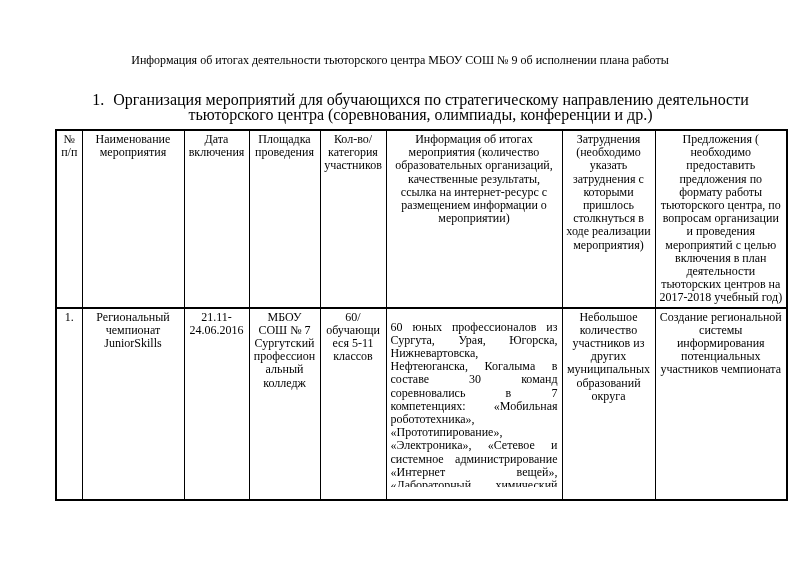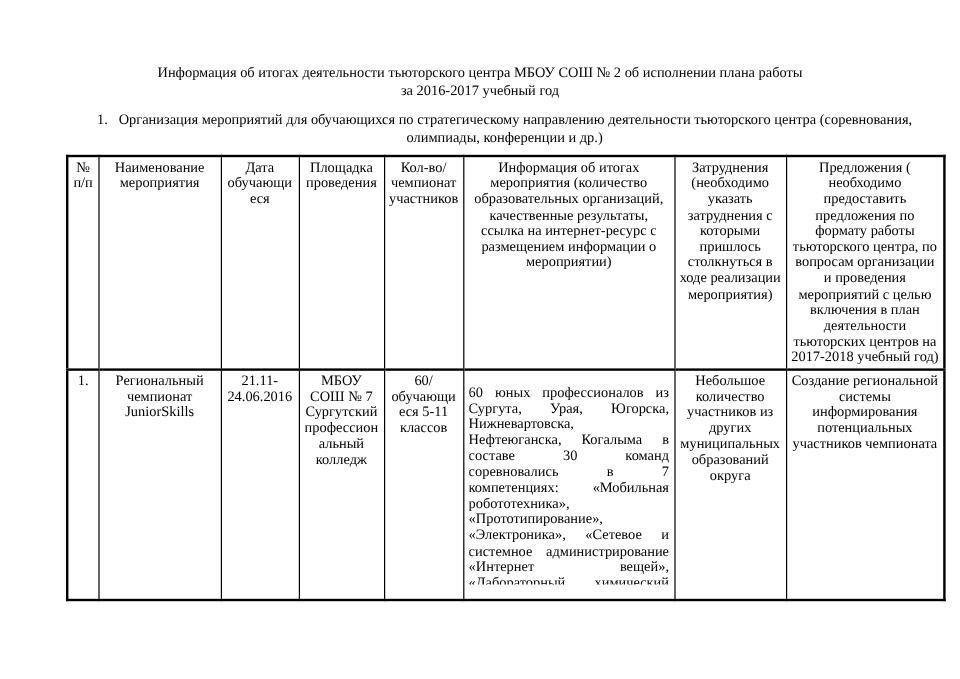--- a/index.html
+++ b/index.html
@@ -21,21 +21,21 @@
     width: 800px;
     text-align: center;
     font-size: 12px;
     line-height: 15px;
   }
   .section-heading {
     position: absolute;
     top: 92px; left: 55px;
     width: 731px;
     text-align: center;
-    font-size: 12px;
+    font-size: 16px;
     line-height: 15px;
   }
   .section-num { margin-right: 9px; }
   table.report-table {
     position: absolute;
     top: 129px; left: 55px;
     width: 731px;
     border-collapse: collapse;
     table-layout: fixed;
     border: 2px solid #000000;
@@ -65,44 +65,43 @@
   .col-prop { width: 132px; }
   td.info-cell { text-align: justify; text-align-last: justify; padding: 12px 4px; }
   .info-clip { max-height: 166px; overflow: hidden; }
 </style>
 </head>
 <body>
 
 <div class="page">
 
   <div class="doc-title">
-    <div class="title-line">Информация об итогах деятельности тьюторского центра МБОУ СОШ № 2 об исполнении плана работы</div>
-    <div class="title-line">за 2016-2017 учебный год</div>
+    <div class="title-line">Информация об итогах деятельности тьюторского центра МБОУ СОШ № 9 об исполнении плана работы</div>
   </div>
 
   <p class="section-heading"><span class="section-num">1.</span><span class="section-text">Организация мероприятий для обучающихся по стратегическому направлению деятельности тьюторского центра (соревнования, олимпиады, конференции и др.)</span></p>
 
   <table class="report-table">
     <colgroup>
       <col class="col-num">
         <col class="col-name">
         <col class="col-date">
         <col class="col-venue">
       <col class="col-part">
         <col class="col-info">
         <col class="col-diff">
         <col class="col-prop">
     </colgroup>
     <thead>
       <tr class="header-row">
         <th>№ п/п</th>
         <th>Наименование мероприятия</th>
-        <th>Дата обучающиеся</th>
+        <th>Дата включения</th>
         <th>Площадка проведения</th>
-        <th>Кол-во/ чемпионат участников</th>
+        <th>Кол-во/ категория участников</th>
         <th>Информация об итогах мероприятия (количество образовательных организаций, качественные результаты, ссылка на интернет-ресурс с размещением информации о мероприятии)</th>
         <th>Затруднения (необходимо указать затруднения с которыми пришлось столкнуться в ходе реализации мероприятия)</th>
         <th>Предложения ( необходимо предоставить предложения по формату работы тьюторского центра, по вопросам организации и проведения мероприятий с целью включения в план деятельности тьюторских центров на 2017-2018 учебный год)</th>
       </tr>
     </thead>
     <tbody>
       <tr class="data-row">
         <td>1.</td>
         <td>Региональный чемпионат JuniorSkills</td>
         <td>21.11-24.06.2016</td>

